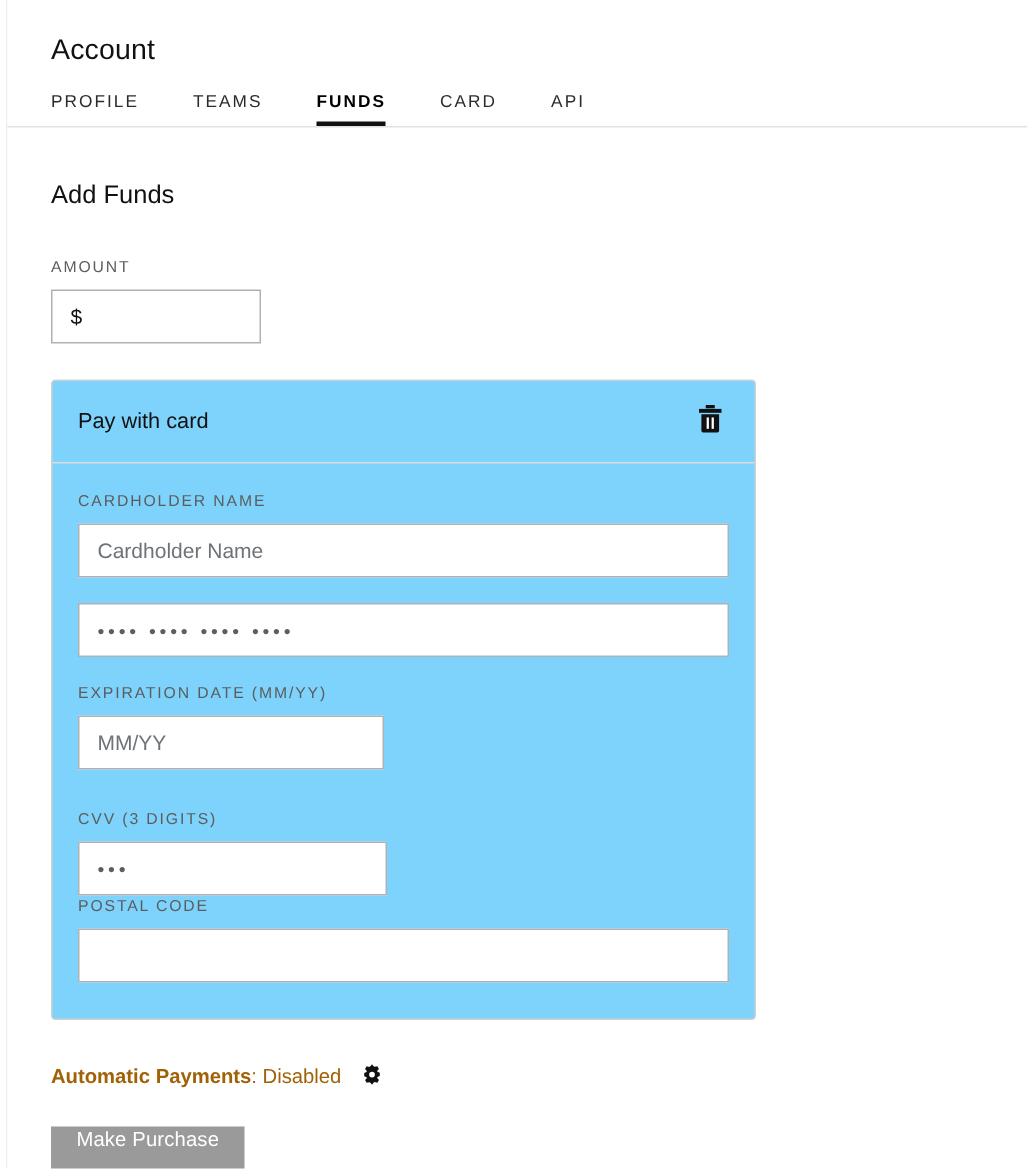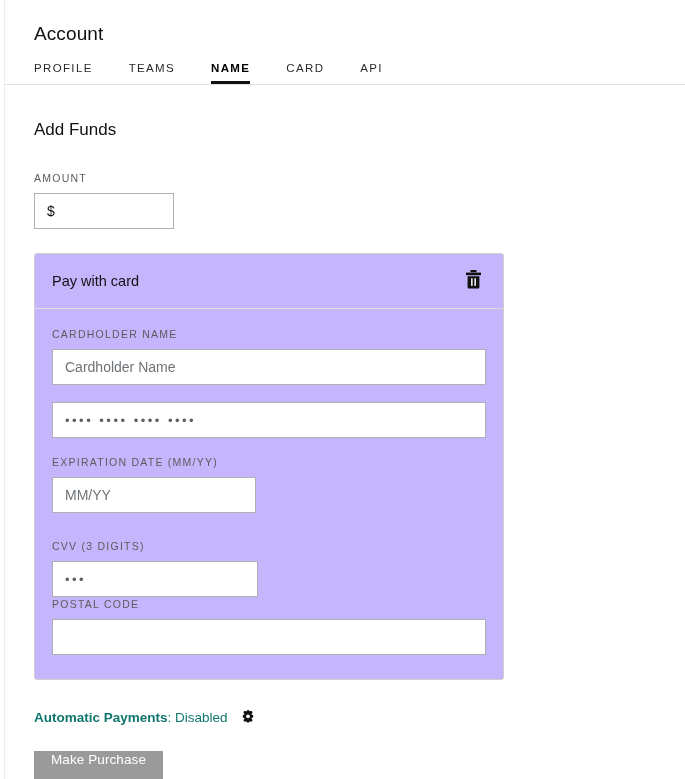--- a/index.html
+++ b/index.html
@@ -133,21 +133,21 @@
     color: #111111;
   }
 
   
   .card-panel {
     box-sizing: border-box;
     width: 470px;
     margin-top: 24px;
     border: 1px solid #cfcfcf;
     border-radius: 3px;
-    background: #c4b5fd;
+    background: #7dd3fc;
   }
   .card-panel-head {
     display: flex;
     align-items: center;
     justify-content: space-between;
     height: 54px;
     padding: 0 17px 0 17px;
     border-bottom: 1px solid #dcdcdc;
   }
   .card-panel-title {
@@ -192,21 +192,21 @@
   .col-exp { width: 204px; }
   .col-cvv { width: 206px; }
   .col-exp .input-box, .col-cvv .input-box { width: 100%; }
 
   
   .auto-pay {
     display: flex;
     align-items: center;
     margin-top: 27px;
     font-size: 13.5px;
-    color: #0f766e;
+    color: #a16207;
   }
   .auto-pay .label-strong { font-weight: 700; }
   .auto-pay .label-value { font-weight: 400; }
   .gear-btn {
     display: inline-flex;
     align-items: center;
     justify-content: center;
     margin-left: 10px;
     width: 20px;
     height: 20px;
@@ -244,21 +244,21 @@
     <h1 class="page-title">Account</h1>
 
     <div class="tabs">
       <div class="tab">
         <span>PROFILE</span>
       </div>
       <div class="tab">
         <span>TEAMS</span>
       </div>
       <div class="tab active">
-        <span>NAME</span>
+        <span>FUNDS</span>
       </div>
       <div class="tab">
         <span>CARD</span>
       </div>
       <div class="tab">
         <span>API</span>
       </div>
     </div>
   </div>
 

